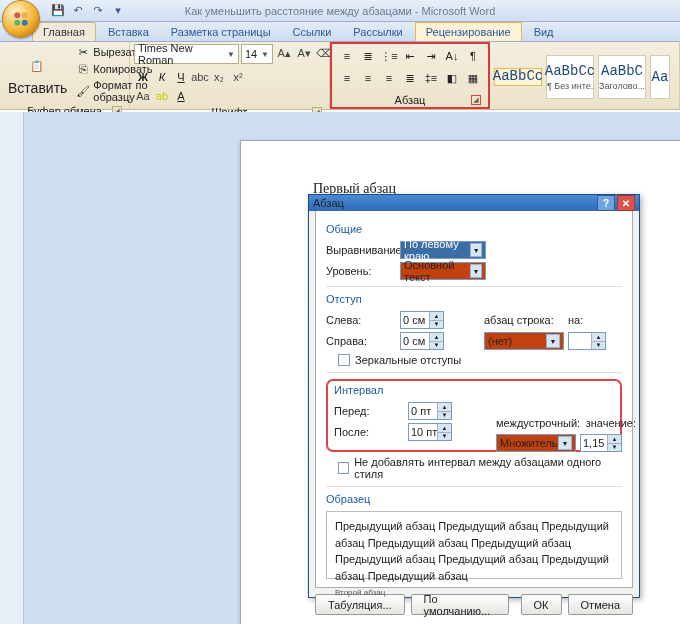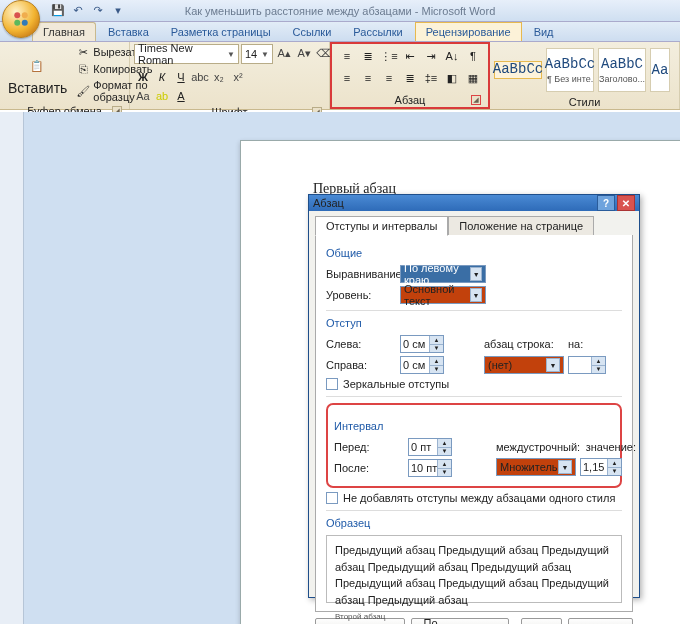--- a/index.html
+++ b/index.html
@@ -56,24 +56,24 @@
 .dlg-body{flex:1;margin:0 6px 6px;border:1px solid #aaa;border-top:none;background:#fff;padding:8px 10px;position:relative}
 .section-label{color:#1f5aa8;font-size:11px;margin:4px 0 6px}
 .frow{display:flex;align-items:center;margin:3px 0;font-size:11px}
 .frow .lbl{width:74px}
 .sel{height:18px;border:1px solid #7a9ac0;background:#c2410c;display:flex;align-items:center;padding:0 3px;font-size:11px}
 .sel .sarrow{margin-left:auto;width:14px;height:14px;background:#d7e4f2;border:1px solid #9bb3cf;display:flex;align-items:center;justify-content:center;font-size:7px}
 .spin{width:44px;height:18px;border:1px solid #7a9ac0;background:#fff;display:flex;align-items:center;padding:0 2px;position:relative}
 .spin .sarrow{position:absolute;right:0;top:0;bottom:0;width:14px;display:flex;flex-direction:column}
 .spin .sarrow span{flex:1;background:#d7e4f2;border-left:1px solid #9bb3cf;display:flex;align-items:center;justify-content:center;font-size:6px}
 .spin .sarrow span:first-child{border-bottom:1px solid #9bb3cf}
-.chk{display:flex;gap:5px;margin:4px 0}
+.chk{display:flex;align-items:center;gap:5px;margin:4px 12px}
 .chk .box{width:12px;height:12px;border:1px solid #7a9ac0;background:#fff}
 .hline{height:1px;background:#ddd;margin:6px 0}
-.redbox{border:2px solid #d44;border-radius:7px;padding:15px 6px 6px;margin:0 0}
+.redbox{border:2px solid #d44;border-radius:7px;padding:3px 6px 6px;margin:0 0}
 .preview{border:1px solid #bbb;height:68px;margin-top:4px;padding:6px 8px;font-size:7px;color:#aaa;line-height:1.5}
 .preview .strong{color:#555;font-size:8px;margin:3px 0}
 .dlg-buttons{display:flex;gap:6px;padding:0 6px 6px;align-items:center}
 .dlg-buttons .spacer{flex:1}
 .dbtn{height:21px;padding:0 12px;background:linear-gradient(#fefefe,#e4e4e0);border:1px solid #999;border-radius:2px;font-size:11px;display:flex;align-items:center}
 </style>
 </head>
 <body>
 
 <div class="office-btn">
@@ -203,43 +203,38 @@
           <div class="style-name">¶ Без инте...</div>
         </div>
       <div class="style-item">
           <div class="style-prev">AaBbC</div>
           <div class="style-name">Заголово...</div>
         </div>
       <div class="style-item" style="width:20px">
           <div class="style-prev">Aa</div>
         </div>
     </div>
-    <div class="group-label"><span>Стили</span></div>
   </div>
 </div>
 
 <div class="hruler">· 2 · ı · 1 · ı · △ · ı · 1 · ı · 2 · ı · 3 · ı · 4 · ı · 5 · ı · 6 · ı · 7 · ı · 8 · ı · 9 · ı · 10 · ı · 11 · ı · 12 · ı · 13 · ı · 14 · ı</div>
 <div class="doc-area">
   <div class="vruler"></div>
 </div>
 <div class="page">
   <div class="page-text">Первый абзац</div>
 </div>
 
 <div class="dialog">
   <div class="dlg-title">
     <span>Абзац</span>
     <div class="dlg-title-btns">
       <div class="dlg-tbtn">?</div>
       <div class="dlg-tbtn close">✕</div>
     </div>
-  </div>
-  <div class="dlg-tabs">
-    <div class="dlg-tab active">Отступы и интервалы</div>
-    <div class="dlg-tab">Положение на странице</div>
   </div>
   <div class="dlg-body">
     <div class="section-label">Общие</div>
     <div class="frow">
       <span class="lbl">Выравнивание:</span>
       <div class="sel" style="width:86px;background:#3a6ea5;color:#fff">
           <span style="color:#fff">По левому краю</span>
           <span class="sarrow">▼</span>
         </div>
     </div>
@@ -331,21 +326,21 @@
           <span>1,15</span>
           <div class="sarrow">
             <span>▲</span>
             <span>▼</span>
           </div>
         </div>
     </div>
 
     <div class="chk">
         <span class="box"></span>
-        <span>Не добавлять отступы между абзацами одного стиля</span>
+        <span>Не добавлять интервал между абзацами одного стиля</span>
       </div>
     <div class="hline"></div>
     <div class="section-label">Образец</div>
     <div class="preview">
       <div>Предыдущий абзац Предыдущий абзац Предыдущий абзац Предыдущий абзац Предыдущий абзац Предыдущий абзац Предыдущий абзац Предыдущий абзац Предыдущий абзац</div>
       <div class="strong">Второй абзац</div>
 
     </div>
   </div>
   <div class="dlg-buttons">

